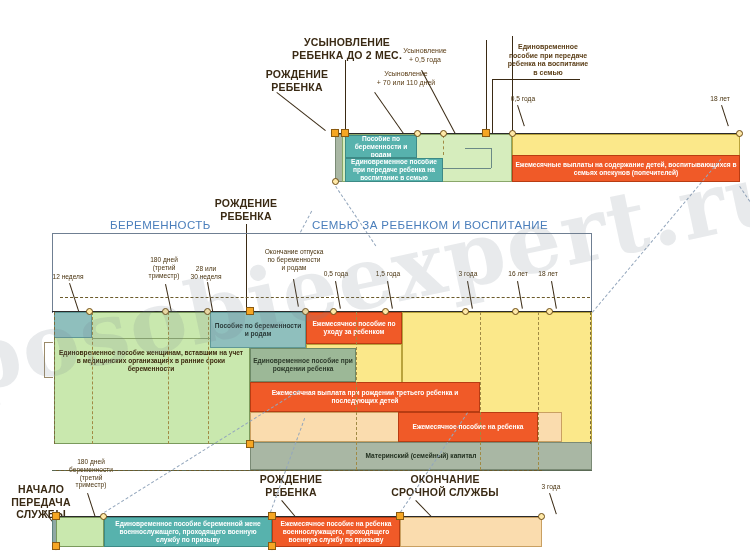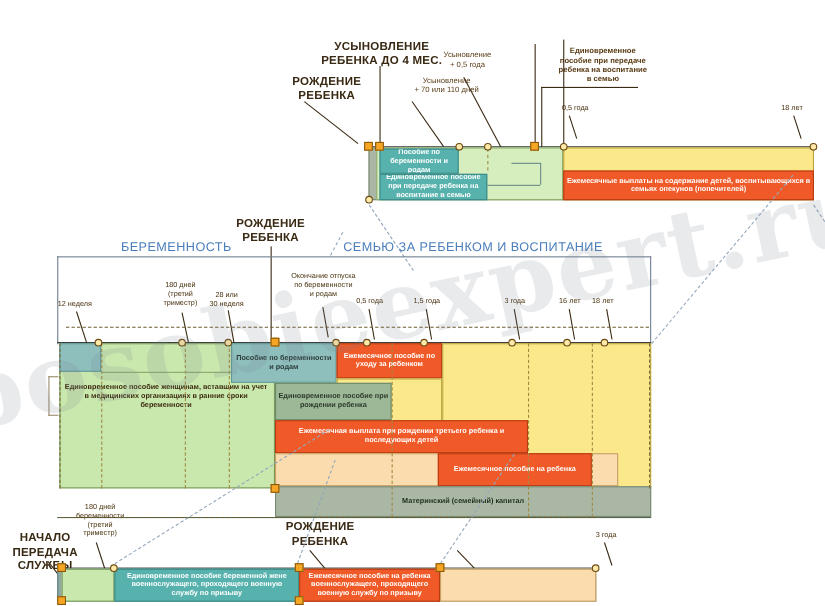--- a/index.html
+++ b/index.html
@@ -96,21 +96,21 @@
 <body>
 
 <div id="root">
 
   <div class="wm">posobieexpert.ru</div>
 
   <div class="head-caps" style="left:252px;top:68px;width:90px;">РОЖДЕНИЕ
 РЕБЕНКА</div>
 
   <div class="head-caps" style="left:282px;top:36px;width:130px;">УСЫНОВЛЕНИЕ
-РЕБЕНКА ДО 4 МЕС.</div>
+РЕБЕНКА ДО 2 МЕС.</div>
 
 
   <div class="note note-thin" style="left:356px;top:70px;width:100px;">Усыновление
 + 70 или 110 дней</div>
 
   <div class="note note-thin" style="left:380px;top:47px;width:90px;">Усыновление
 + 0,5 года</div>
 
   <div class="note" style="left:488px;top:43px;width:120px;font-weight:bold;"></div>
   <div class="note" style="left:488px;top:43px;width:120px;">Единовременное
@@ -282,20 +282,22 @@
   <div class="tick-lab" style="left:60px;top:458px;width:62px;">180 дней
 беременности
 (третий
 триместр)</div>
   <div class="lead" style="left:88px;top:493px;width:28px;transform:rotate(72deg);"></div>
 
   <div class="head-caps" style="left:246px;top:473px;width:90px;">РОЖДЕНИЕ
 РЕБЕНКА</div>
   <div class="lead" style="left:282px;top:500px;width:24px;transform:rotate(50deg);"></div>
 
+  <div class="head-caps" style="left:380px;top:473px;width:130px;">ОКОНЧАНИЕ
+СРОЧНОЙ СЛУЖБЫ</div>
   <div class="lead" style="left:416px;top:500px;width:28px;transform:rotate(46deg);"></div>
 
   <div class="tick-lab" style="left:530px;top:483px;width:42px;">3 года</div>
   <div class="lead" style="left:550px;top:493px;width:22px;transform:rotate(72deg);"></div>
 
   <div class="axis" style="left:52px;top:516px;width:490px;"></div>
 
   <div class="bar b-sage2" style="left:52px;top:517px;width:490px;height:30px;background:#8fa8a4;border:1px solid #5f8480;"></div>
 
   <div class="bar b-green" style="left:56px;top:517px;width:48px;height:30px;"></div>

